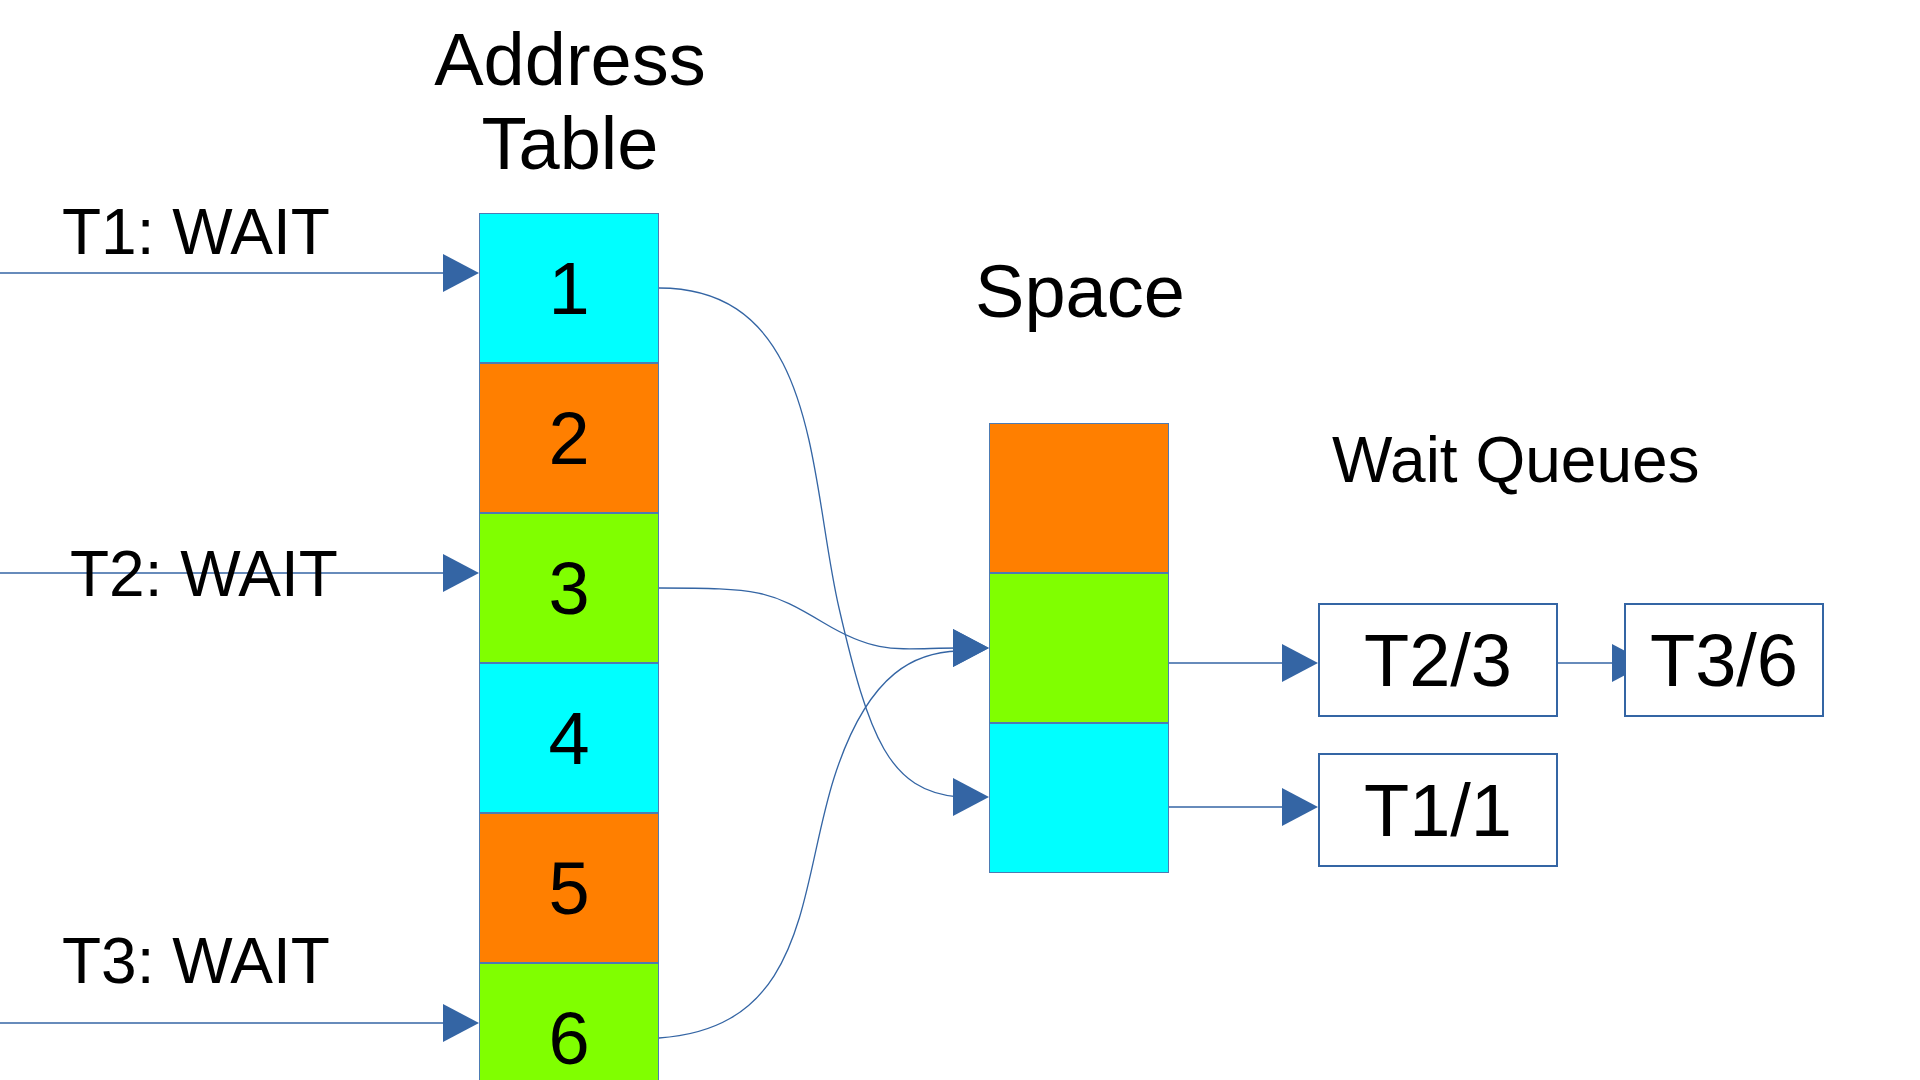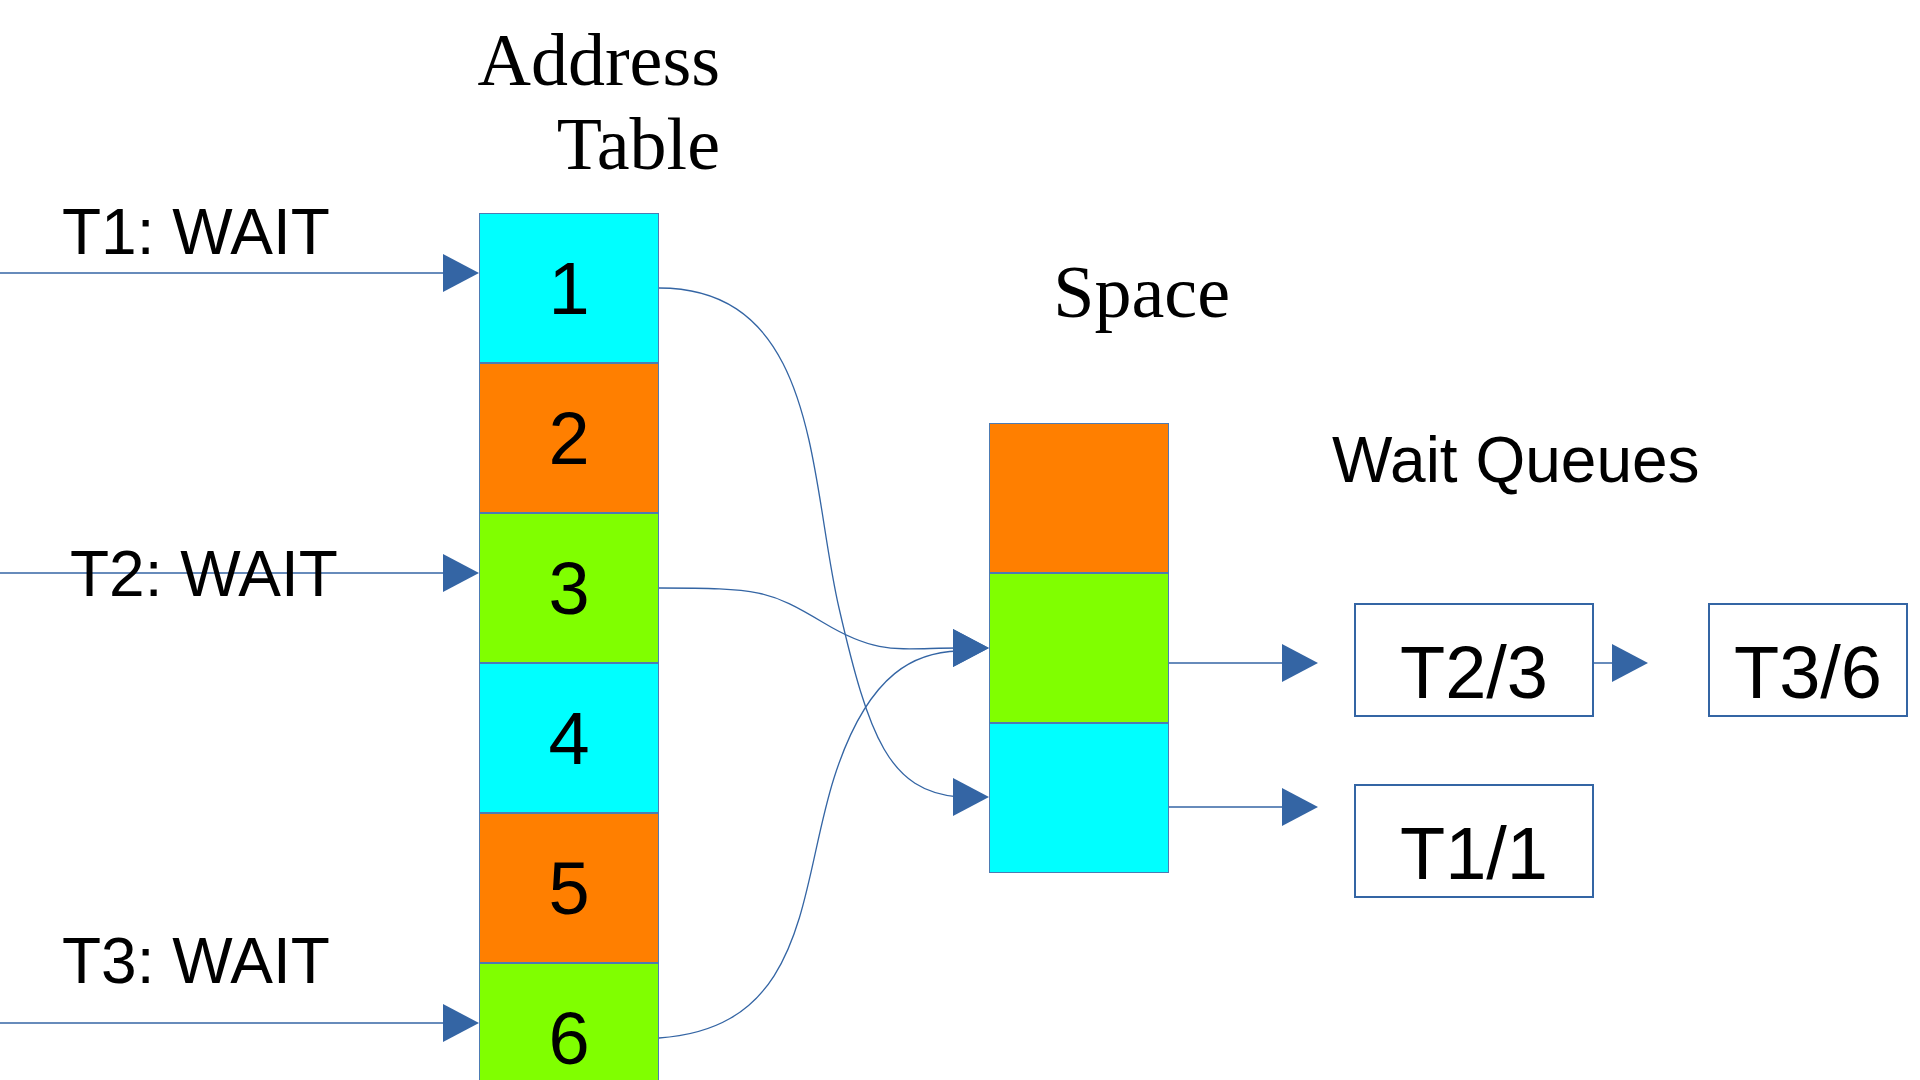--- a/index.html
+++ b/index.html
@@ -1,24 +1,24 @@
 <!DOCTYPE html>
 <html><head>
   <meta charset="utf-8">
   <style>
     html, body { margin: 0; padding: 0; background: #ffffff; }
     body { width: 1920px; height: 1080px; overflow: hidden; position: relative;
            font-family: "Liberation Sans", sans-serif; color: #000; }
     #diagram { position: absolute; left: 0; top: 0; width: 1920px; height: 1080px; }
     .lbl { position: absolute; font-size: 64px; line-height: 1; white-space: nowrap; }
-    .heading { text-align: right; font-size: 74px; line-height: 84px; font-family: Liberation Serif, serif; }
+    .heading { text-align: center; font-size: 74px; line-height: 84px; }
     .cell { position: absolute; box-sizing: border-box; border: 1.5px solid #4d7bb3;
             display: flex; align-items: center; justify-content: center; font-size: 74px; }
     .qbox { position: absolute; box-sizing: border-box; border: 2px solid #3465a4; background: #fff;
-            display: flex; align-items: flex-end; justify-content: center; font-size: 74px; margin-left: 36px; }
+            display: flex; align-items: center; justify-content: center; font-size: 74px; }
   </style>
 </head>
 <body>
 
 <div id="diagram">
 
   <svg id="wires" width="1920" height="1080" style="position:absolute;left:0;top:0;">
     <defs>
       <marker id="ah" viewBox="0 0 10 10" refX="10" refY="5" markerWidth="36" markerHeight="38" markerUnits="userSpaceOnUse" orient="auto">
           <path d="M0,0 L10,5 L0,10 z" fill="#3465a4"></path>
@@ -89,20 +89,20 @@
       <div class="cell" style="left: 989px; top: 573px; width: 180px; height: 150px; background: rgb(128, 255, 0);"></div>
       <div class="cell" style="left: 989px; top: 723px; width: 180px; height: 150px; background: rgb(0, 255, 255);"></div>
     </div>
 
   <div class="lbl" style="left:1332px; top:408px;margin-top:20px;">Wait Queues</div>
 
   <div id="queues">
       <div class="qbox" style="left: 1318px; top: 603px; width: 240px; height: 114px; border-color: rgb(52, 101, 164);">
         <span>T2/3</span>
       </div>
-      <div class="qbox" style="left: 1672px; top: 603px; width: 200px; height: 114px; border-color: rgb(52, 101, 164);">
+      <div class="qbox" style="left: 1624px; top: 603px; width: 200px; height: 114px; border-color: rgb(52, 101, 164);">
         <span>T3/6</span>
       </div>
-      <div class="qbox" style="left: 1318px; top: 784px; width: 240px; height: 114px; border-color: rgb(52, 101, 164);">
+      <div class="qbox" style="left: 1318px; top: 753px; width: 240px; height: 114px; border-color: rgb(52, 101, 164);">
         <span>T1/1</span>
       </div>
     </div>
 </div>
 
 </body></html>

